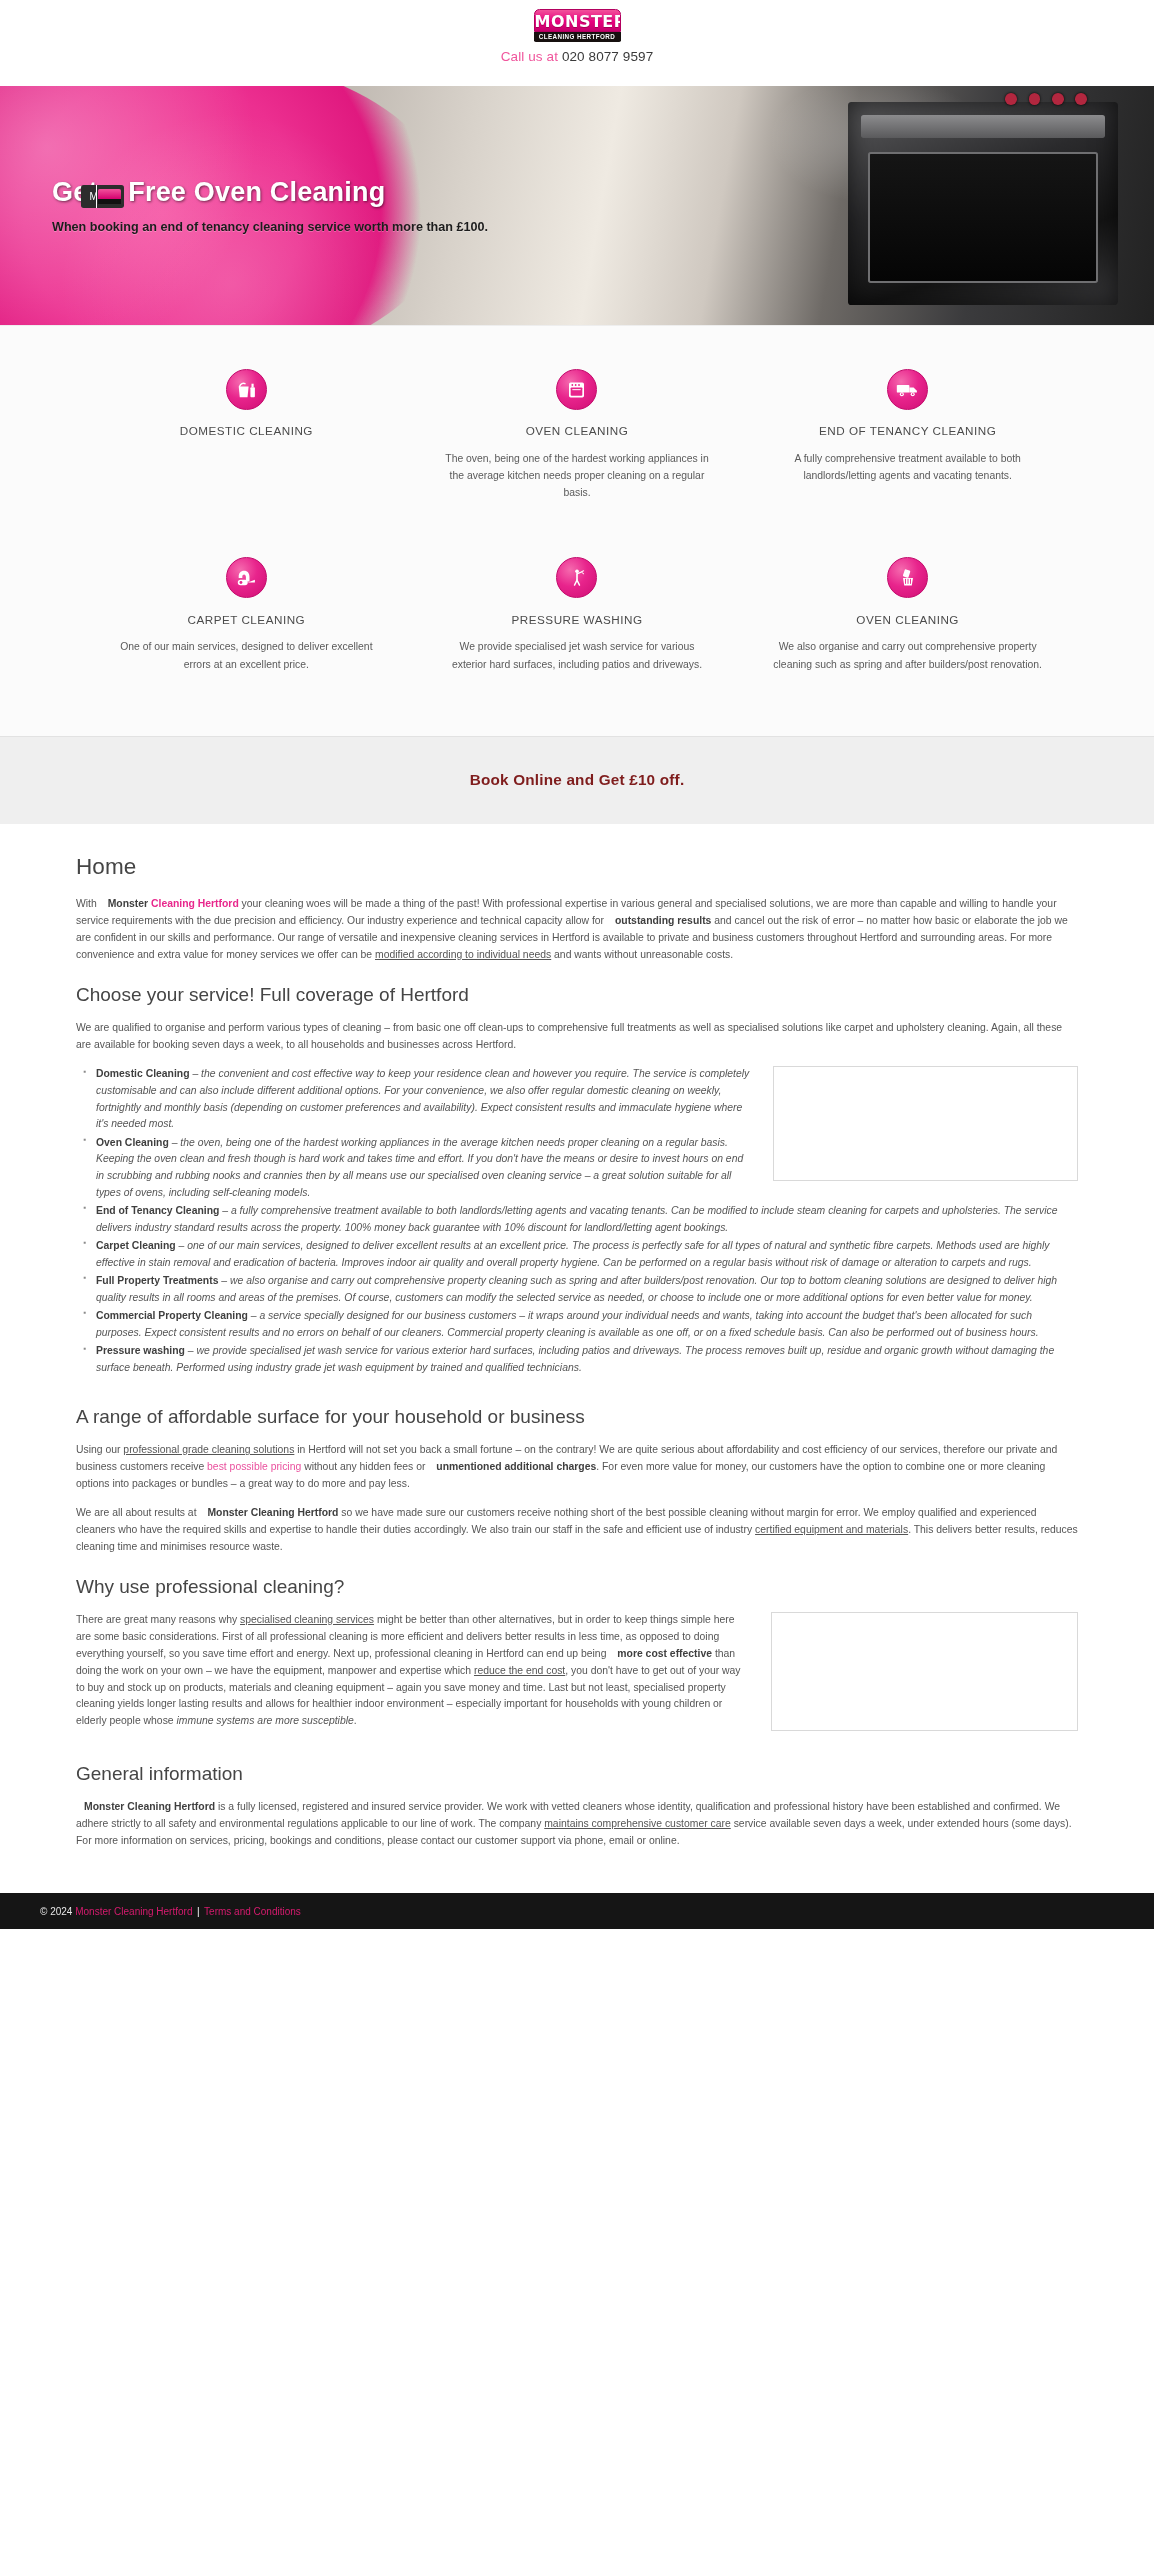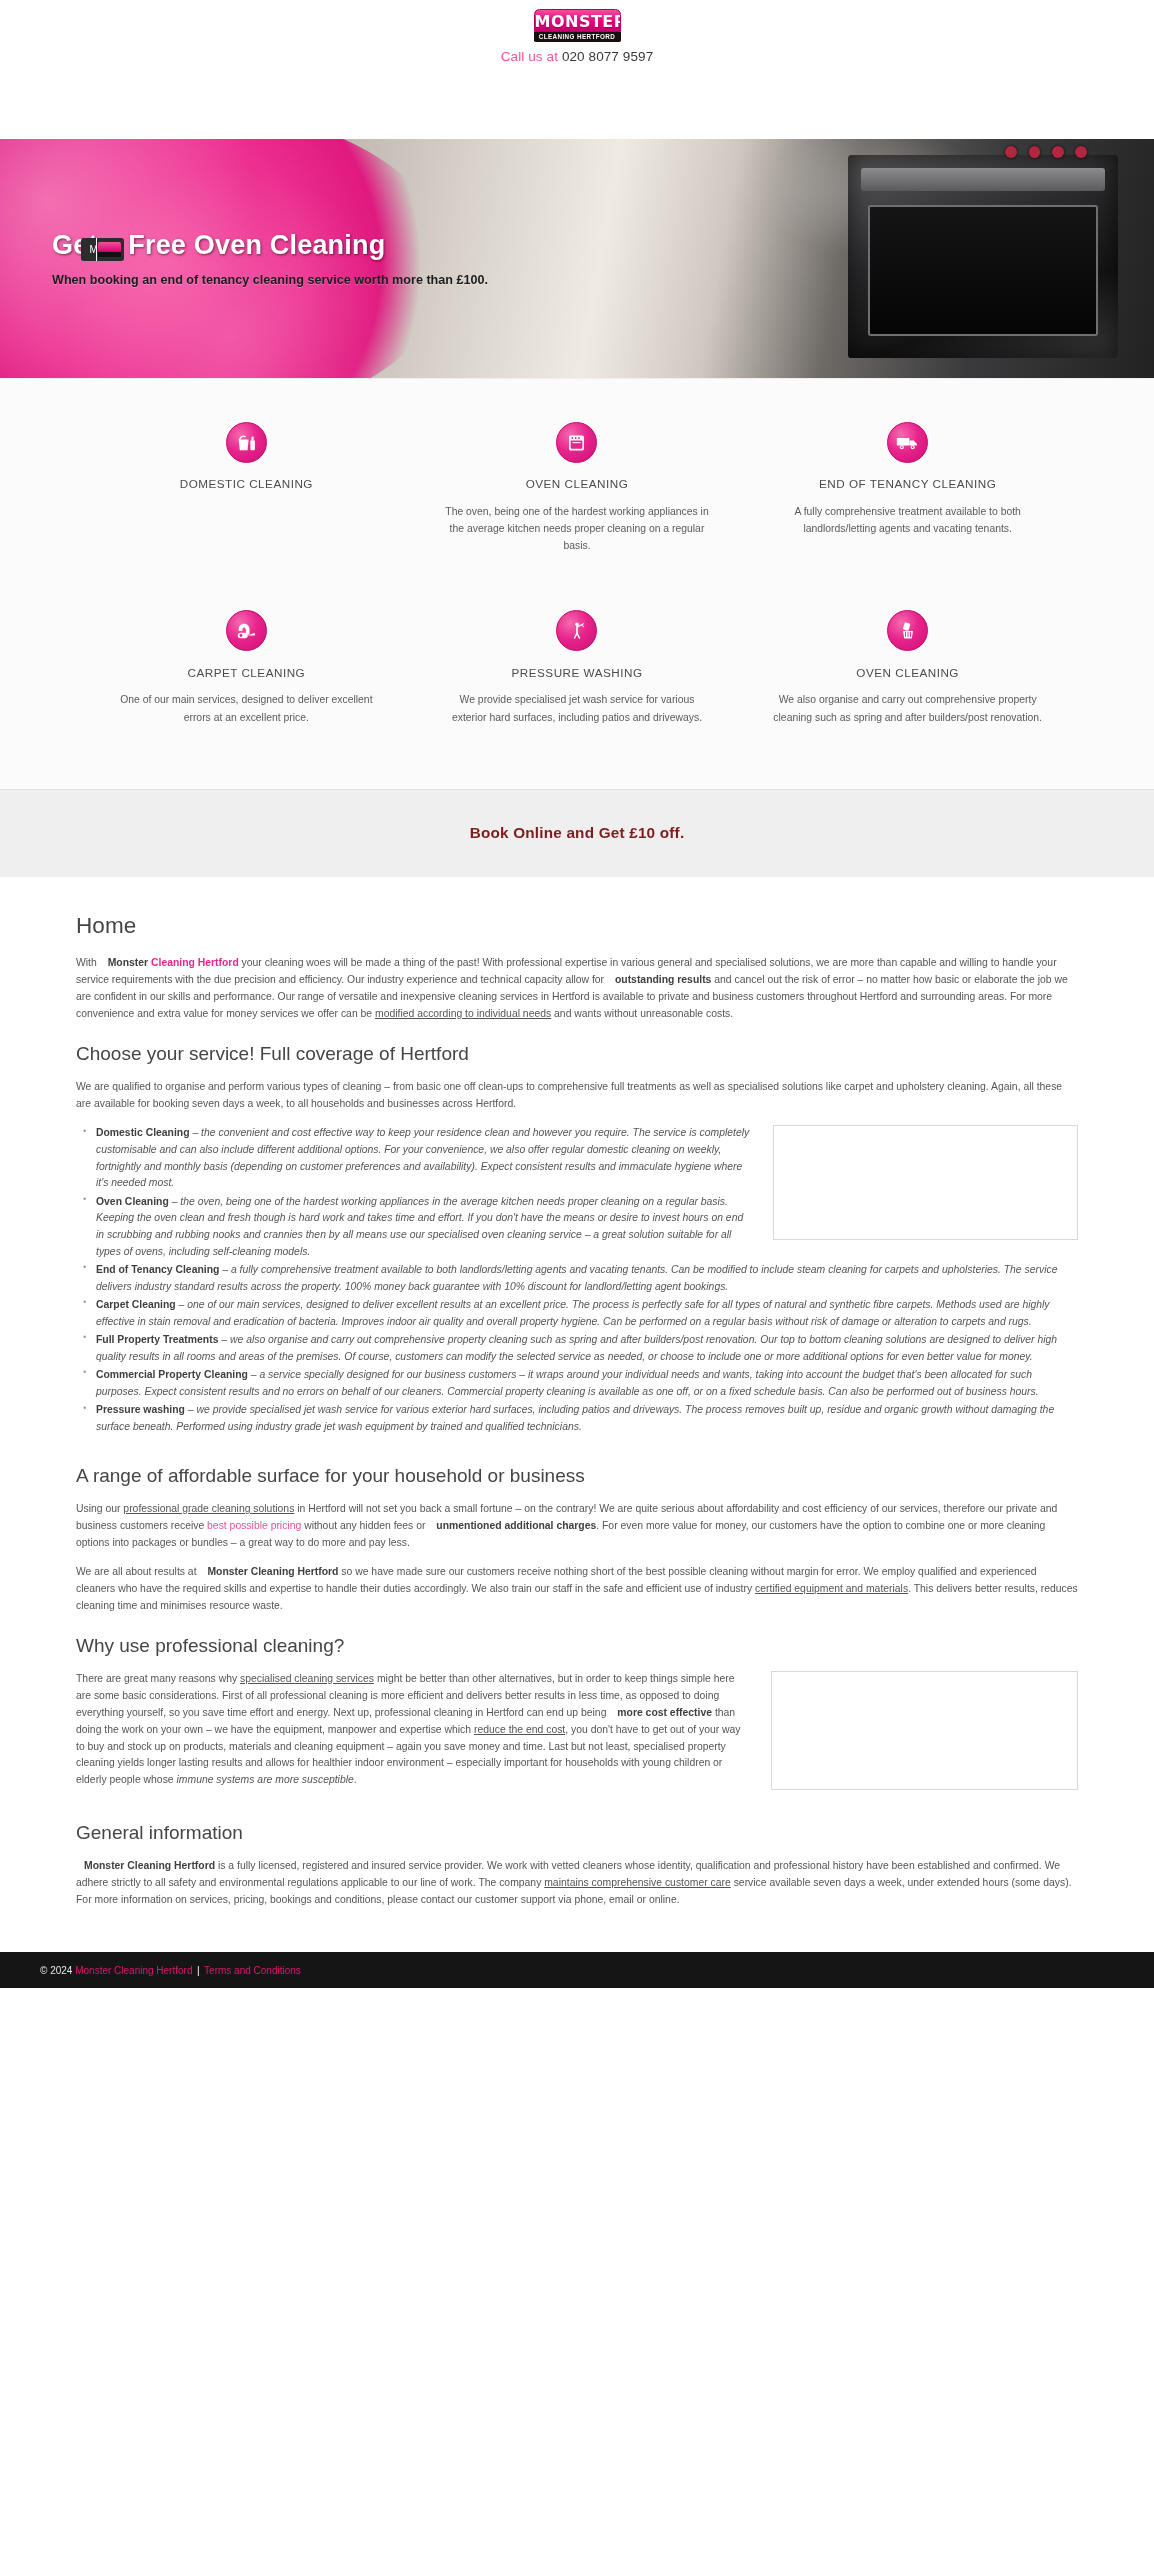--- a/index.html
+++ b/index.html
@@ -8,21 +8,21 @@
   body {
     width:1154px;
     font-family: "Liberation Sans", sans-serif;
     color:#404040;
     background:#ffffff;
     -webkit-font-smoothing: antialiased;
   }
 
   
   .topbar {
-    height:139px;
+    height:86px;
     background:#ffffff;
     display:flex;
     flex-direction:column;
     align-items:center;
     justify-content:flex-start;
     padding-top:9px;
     position:relative;
     z-index:5;
   }
   .logo {
@@ -198,21 +198,21 @@
     border-top:0.9px solid #e2e2e2;
     display:flex; align-items:center; justify-content:center;
   }
   .bookbar .txt{
     font-size:15.3px; font-weight:bold; color:#7f1d1d; letter-spacing:0.2px;
   }
 
   
   .content{
     background:#fff;
-    padding:24px 0 31px 0;
+    padding:18px 0 31px 0;
   }
   .wrap{ width:1082px; margin:0 auto; padding:0 40px; }
   h1.page-title{
     font-size:22.5px; font-weight:normal; color:#454545;
     margin:12.6px 0 16px 0; letter-spacing:0.1px;
   }
   h2.sec{
     font-size:19px; font-weight:normal; color:#454545;
     margin:20px 0 14.4px 0;
   }

